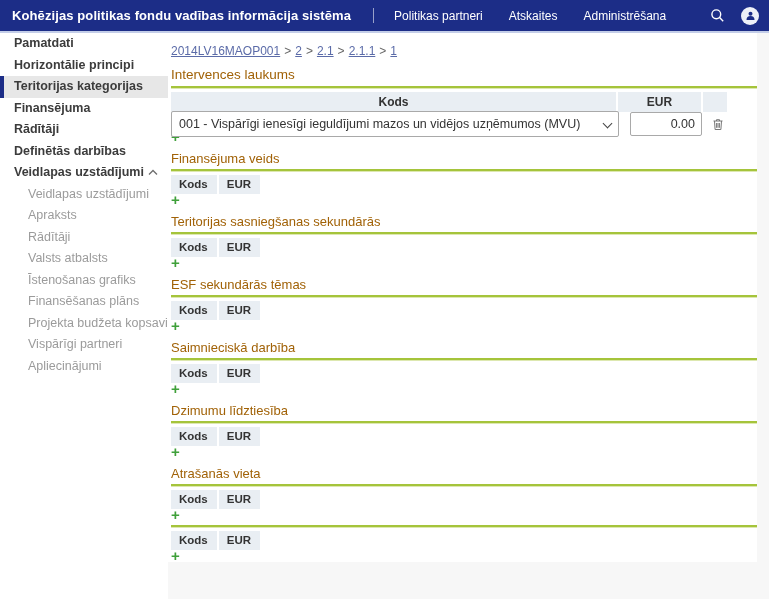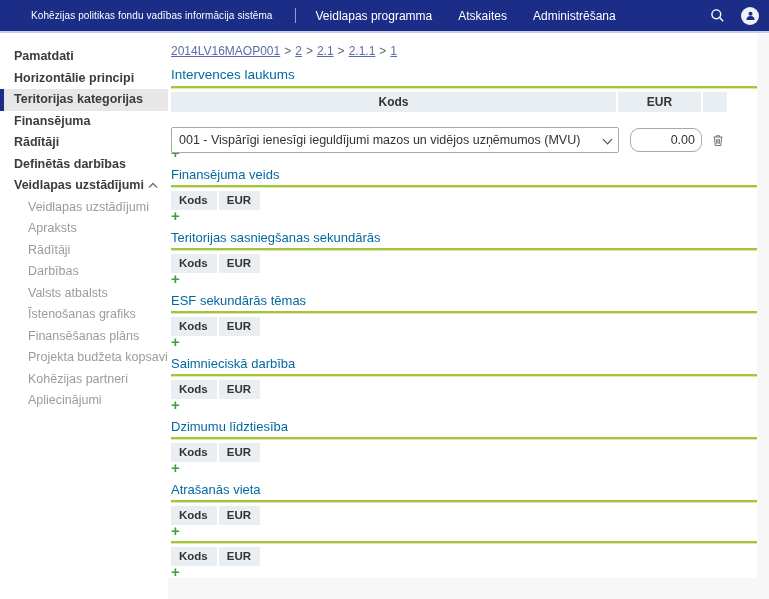--- a/index.html
+++ b/index.html
@@ -8,37 +8,37 @@
     font-family: "Liberation Sans", sans-serif;
     background:#f7f7f7;
     overflow:hidden;
     color:#3c3c3c;
   }
   
   .topbar {
     height:31px; background:#1c2d87; color:#fff;
     display:flex; align-items:center; padding:0 10px 0 12px;
   }
-  .topbar-title { font-size:10px; font-weight:normal; letter-spacing:.1px; white-space:nowrap;margin-left:19px; }
+  .topbar-title { font-size:13px; font-weight:bold; letter-spacing:.1px; white-space:nowrap; }
   .topbar-divider { width:1px; height:15px; background:rgba(255,255,255,.55); margin:0 20px 0 22px; }
   .topbar-menu { display:flex; gap:26px; }
   .topbar-menu a { color:#fff; font-size:12px; text-decoration:none; white-space:nowrap; cursor:pointer; }
   .topbar-right { margin-left:auto; display:flex; align-items:center; gap:15px; }
   .search-btn { width:18px; height:18px; display:flex; align-items:center; justify-content:center; cursor:pointer; }
   .avatar {
     width:18px; height:18px; border-radius:50%; background:#eef1f8;
     display:flex; align-items:center; justify-content:center; cursor:pointer;
   }
   .subline { height:2px; background:#c3cde8; }
 
   
   .layout { display:flex; height:566px; background:#f7f7f7; }
 
   
-  .sidebar { width:168px; background:#fff; padding-top:13px; flex:none; }
+  .sidebar { width:168px; background:#fff; padding-top:0; flex:none; }
   .side-item {
     font-size:12.5px; font-weight:600; color:#3c3c3c;
     line-height:21.5px; padding:0 10px 0 14px; cursor:pointer;
     display:flex; align-items:center; white-space:nowrap;
   }
   .side-item.active {
     background:#e7e7e7; border-left:4px solid #1c2d87; padding-left:10px;
   }
   .side-item .chev { margin-left:auto; color:#6d6d6d; }
   .side-sub {
@@ -47,42 +47,42 @@
   }
 
   
   .main { flex:1; display:flex; flex-direction:column; background:#f7f7f7; }
   .content { background:#fff; width:589px; padding:12px 0 0 3px; }
 
   .breadcrumb { font-size:12px; color:#666; height:13px; line-height:13px; margin-bottom:9px; }
   .breadcrumb a { color:#5b6ba8; text-decoration:underline; cursor:pointer; }
   .breadcrumb .sep { margin:0 4px; color:#666; }
 
-  .sec-title { font-size:13px; line-height:13px; color:#0369a1; margin-top:9px; }
+  .sec-title { font-size:13px; line-height:13px; color:#a16207; margin-top:9px; }
   .sec-title.first { margin-top:10px; font-size:13.5px; line-height:14px; }
   .green-line { height:3px; background:#a5c43b; margin-top:4px; border-bottom:1px solid #dde8b0; }
 
   
   .big-table { width:556px; margin-top:3px; }
   .bt-head { display:flex; background:#e9eef3; height:20px; font-size:12px; font-weight:bold; color:#333; }
   .bt-head .c1 { width:445px; display:flex; align-items:center; justify-content:center; }
   .bt-head .c2 { width:85px; display:flex; align-items:center; justify-content:center; border-left:2px solid #fff; }
   .bt-head .c3 { width:26px; border-left:2px solid #fff; }
-  .bt-row { display:flex; align-items:center; margin-top:21px; height:14px; }
+  .bt-row { display:flex; align-items:center; margin-top:5px; height:14px; }
   .sel-wrap { position:relative; width:448px; }
   .sel-wrap select {
     width:100%; height:26px; font-size:12.5px; color:#333;
     font-family:"Liberation Sans",sans-serif;
     border:1px solid #a9a9a9; border-radius:2px; background:#fff;
     padding:0 22px 0 7px; appearance:none; -webkit-appearance:none;
   }
   .sel-chev { position:absolute; right:8px; top:9px; width:7px; height:7px;
     border-right:1.6px solid #444; border-bottom:1.6px solid #444; transform:rotate(45deg); pointer-events:none; }
   .eur-input {
-    width:72px; height:24px; margin-left:11px; border:1px solid #a9a9a9; border-radius:9px;
+    width:72px; height:24px; margin-left:11px; border:1px solid #a9a9a9; border-radius:2px;
     font-size:12.5px; color:#333; text-align:right; padding:0 6px;
     font-family:"Liberation Sans",sans-serif;
   }
   .trash-btn { margin-left:10px; background:none; border:none; cursor:pointer; padding:0; line-height:0; }
 
   .plus-btn {
     display:block; color:#3fa03a; font-size:15px; font-weight:bold; line-height:12px;
     height:12px; width:14px; background:none; border:none; cursor:pointer; padding:0; text-align:left;
   }
 
@@ -94,21 +94,21 @@
   }
   .mini-strip span + span { border-left:2px solid #fff; }
 </style>
 </head>
 <body>
 
 <header class="topbar">
   <div class="topbar-title">Kohēzijas politikas fondu vadības informācija sistēma</div>
   <div class="topbar-divider"></div>
   <nav class="topbar-menu">
-    <a>Veidlapas programma</a>
+    <a>Politikas partneri</a>
     <a>Atskaites</a>
     <a>Administrēšana</a>
   </nav>
   <div class="topbar-right">
     <div class="search-btn">
       <svg width="15" height="15" viewBox="0 0 15 15">
           <circle cx="6.3" cy="6.3" r="4.4" fill="none" stroke="#fff" stroke-width="1.4"></circle>
           <line x1="9.6" y1="9.6" x2="13.2" y2="13.2" stroke="#fff" stroke-width="1.4"></line>
         </svg>
     </div>
@@ -135,26 +135,25 @@
       <span>Veidlapas uzstādījumi</span>
       <span class="chev">
         <svg width="10" height="7" viewBox="0 0 10 7">
             <path d="M1 5.5 L5 1.5 L9 5.5" fill="none" stroke="#6d6d6d" stroke-width="1.3"></path>
           </svg>
       </span>
     </div>
     <div class="side-sub">Veidlapas uzstādījumi</div>
     <div class="side-sub">Apraksts</div>
     <div class="side-sub">Rādītāji</div>
-    <div class="side-sub">Darbības</div>
     <div class="side-sub">Valsts atbalsts</div>
     <div class="side-sub">Īstenošanas grafiks</div>
     <div class="side-sub">Finansēšanas plāns</div>
     <div class="side-sub">Projekta budžeta kopsavilkums</div>
-    <div class="side-sub">Kohēzijas partneri</div>
+    <div class="side-sub">Vispārīgi partneri</div>
     <div class="side-sub">Apliecinājumi</div>
   </nav>
 
   <main class="main">
     <div class="content">
       <div class="breadcrumb">
         <a>2014LV16MAOP001</a><span class="sep">&gt;</span><a>2</a><span class="sep">&gt;</span><a>2.1</a><span class="sep">&gt;</span><a>2.1.1</a><span class="sep">&gt;</span><a>1</a>
       </div>
 
       <div class="sec-title first">Intervences laukums</div>

